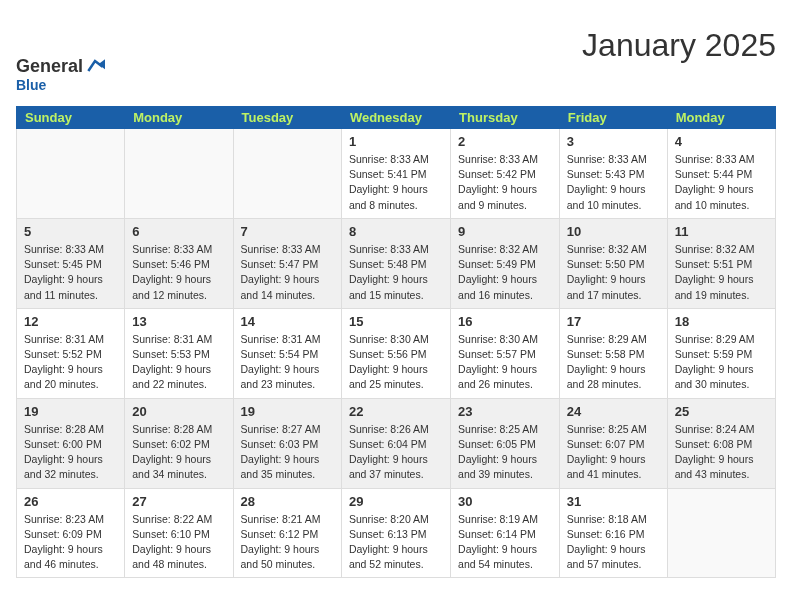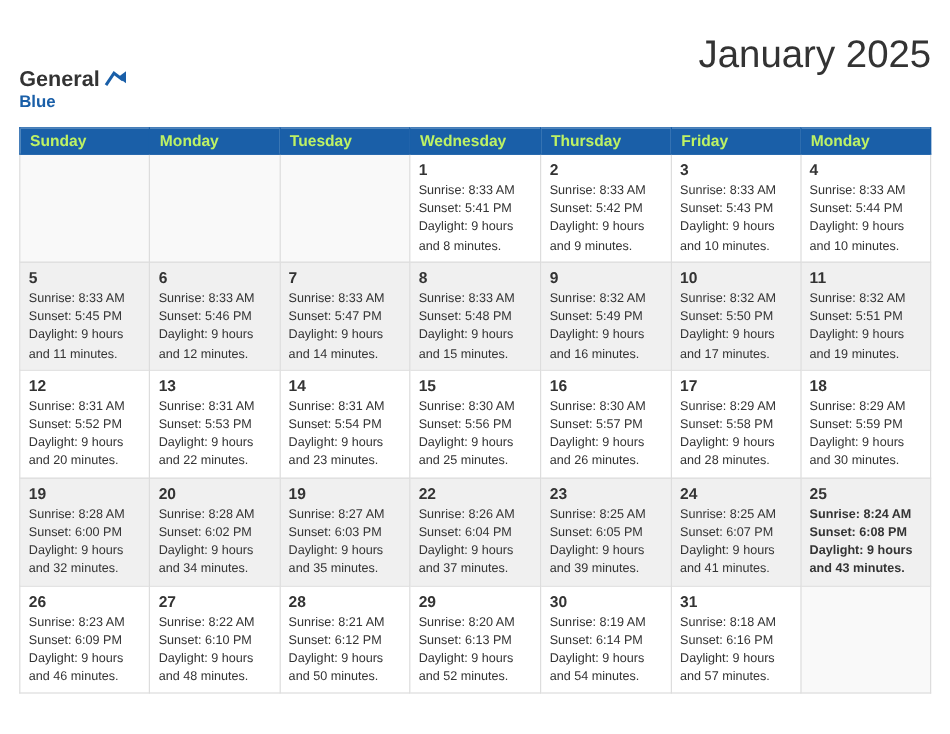--- a/index.html
+++ b/index.html
@@ -275,21 +275,21 @@
 Daylight: 9 hours and 39 minutes.</div>
         </td>
         <td>
           <div class="day-number">24</div>
           <div class="day-info" style="white-space: pre-line;">Sunrise: 8:25 AM
 Sunset: 6:07 PM
 Daylight: 9 hours and 41 minutes.</div>
         </td>
         <td>
           <div class="day-number">25</div>
-          <div class="day-info" style="white-space: pre-line; font-weight: bold;">Sunrise: 8:24 AM
+          <div class="day-info" style="white-space: pre-line;">Sunrise: 8:24 AM
 Sunset: 6:08 PM
 Daylight: 9 hours and 43 minutes.</div>
         </td>
       </tr>
       <tr>
         <td>
           <div class="day-number">26</div>
           <div class="day-info" style="white-space: pre-line;">Sunrise: 8:23 AM
 Sunset: 6:09 PM
 Daylight: 9 hours and 46 minutes.</div>

